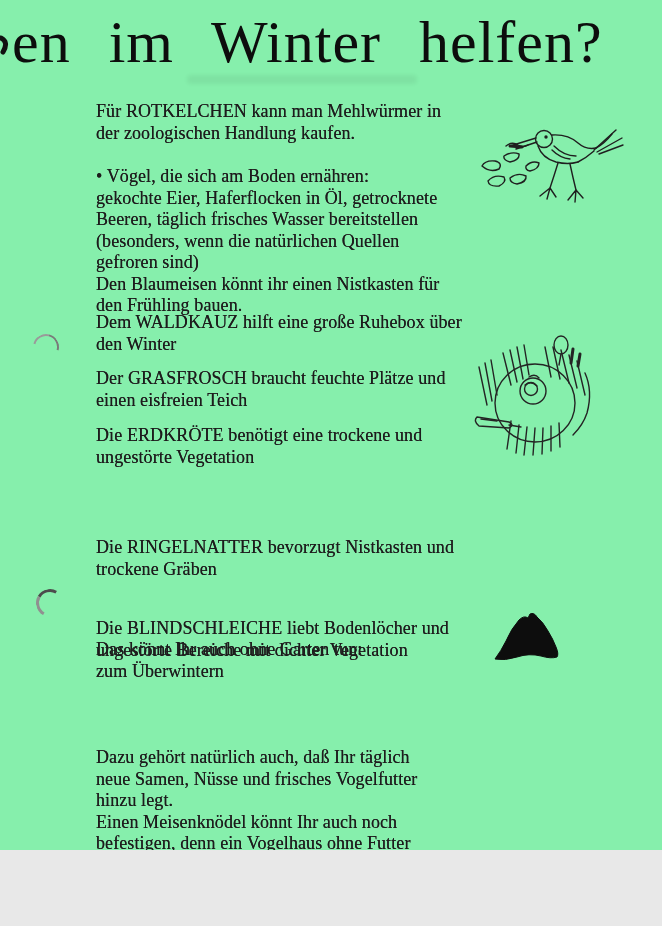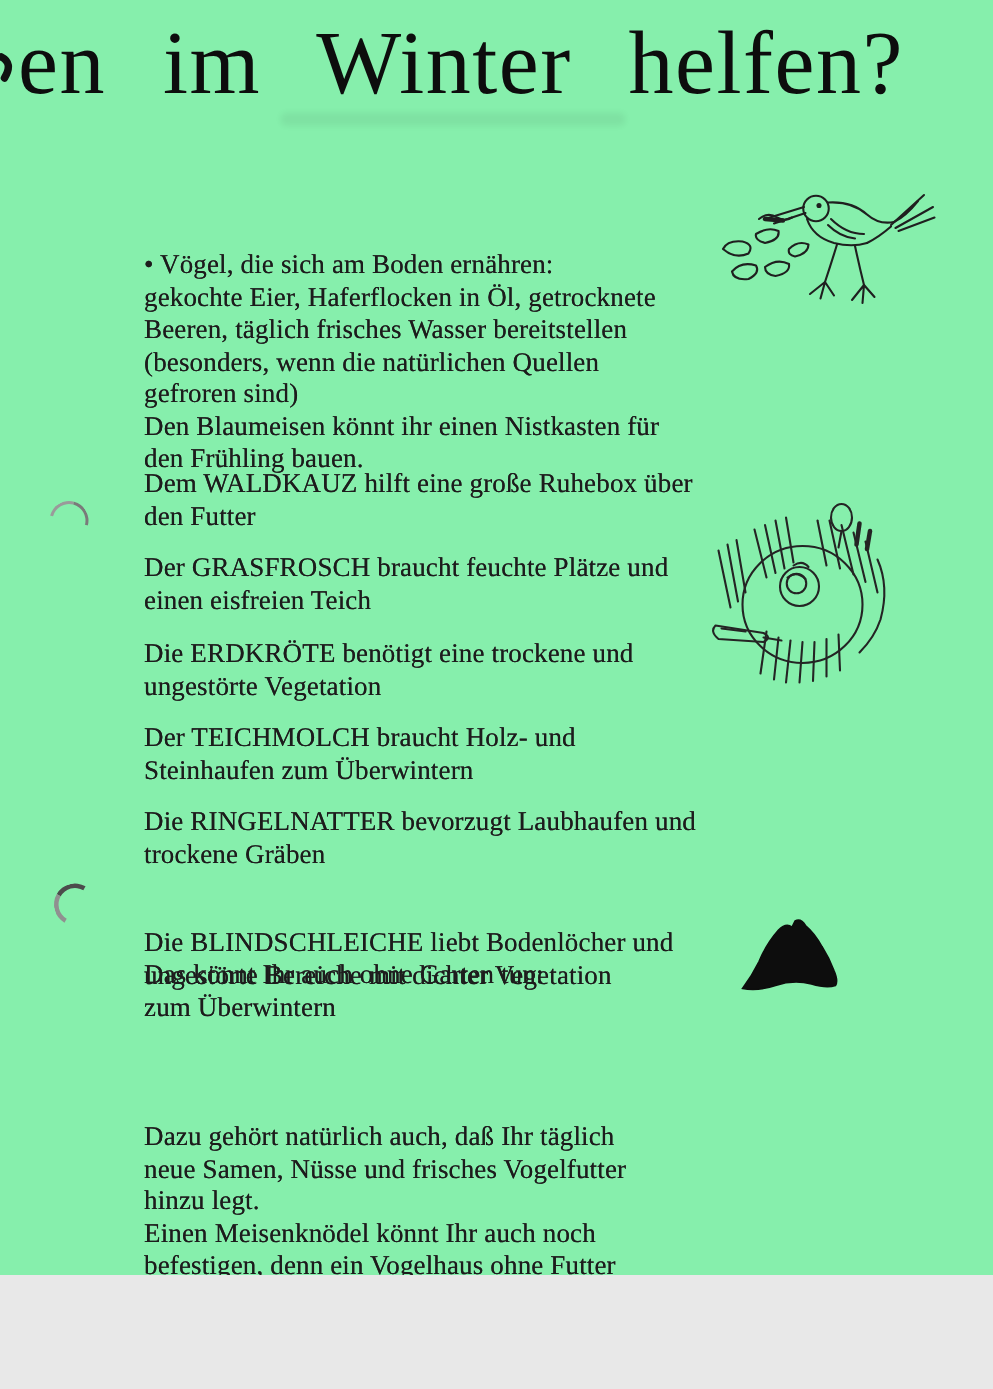--- a/index.html
+++ b/index.html
@@ -71,36 +71,36 @@
 
 <div class="page">
 
   <svg class="title-frag" width="12" height="40" viewBox="0 0 12 40">
     <path d="M1 18 Q9 22 3 32" stroke="#111" stroke-width="5" fill="none" stroke-linecap="round"></path>
   </svg>
 
   <h1 class="title">en im Winter helfen?</h1>
   <div class="smudge"></div>
 
+  <p class="para p1">Für ROTKELCHEN kann man Mehlwürmer in
+der zoologischen Handlung kaufen.</p>
   <p class="para p2">• Vögel, die sich am Boden ernähren:
 gekochte Eier, Haferflocken in Öl, getrocknete
 Beeren, täglich frisches Wasser bereitstellen
 (besonders, wenn die natürlichen Quellen
 gefroren sind)
 Den Blaumeisen könnt ihr einen Nistkasten für
 den Frühling bauen.</p>
   <p class="para p3">Dem WALDKAUZ hilft eine große Ruhebox über
-den Futter</p>
+den Winter</p>
   <p class="para p5">Die ERDKRÖTE benötigt eine trockene und
 ungestörte Vegetation</p>
   <p class="para p4">Der GRASFROSCH braucht feuchte Plätze und
 einen eisfreien Teich</p>
-  <p class="para p6">Der TEICHMOLCH braucht Holz- und
-Steinhaufen zum Überwintern</p>
-  <p class="para p7">Die RINGELNATTER bevorzugt Laubhaufen und
+  <p class="para p7">Die RINGELNATTER bevorzugt Nistkasten und
 trockene Gräben</p>
   <p class="para p8">Die BLINDSCHLEICHE liebt Bodenlöcher und
 ungestörte Bereiche mit dichter Vegetation
 zum Überwintern</p>
 
   <p class="para h2">Das könnt Ihr auch ohne Garten tun:</p>
 
   <p class="para p10">Dazu gehört natürlich auch, daß Ihr täglich
 neue Samen, Nüsse und frisches Vogelfutter
 hinzu legt.

